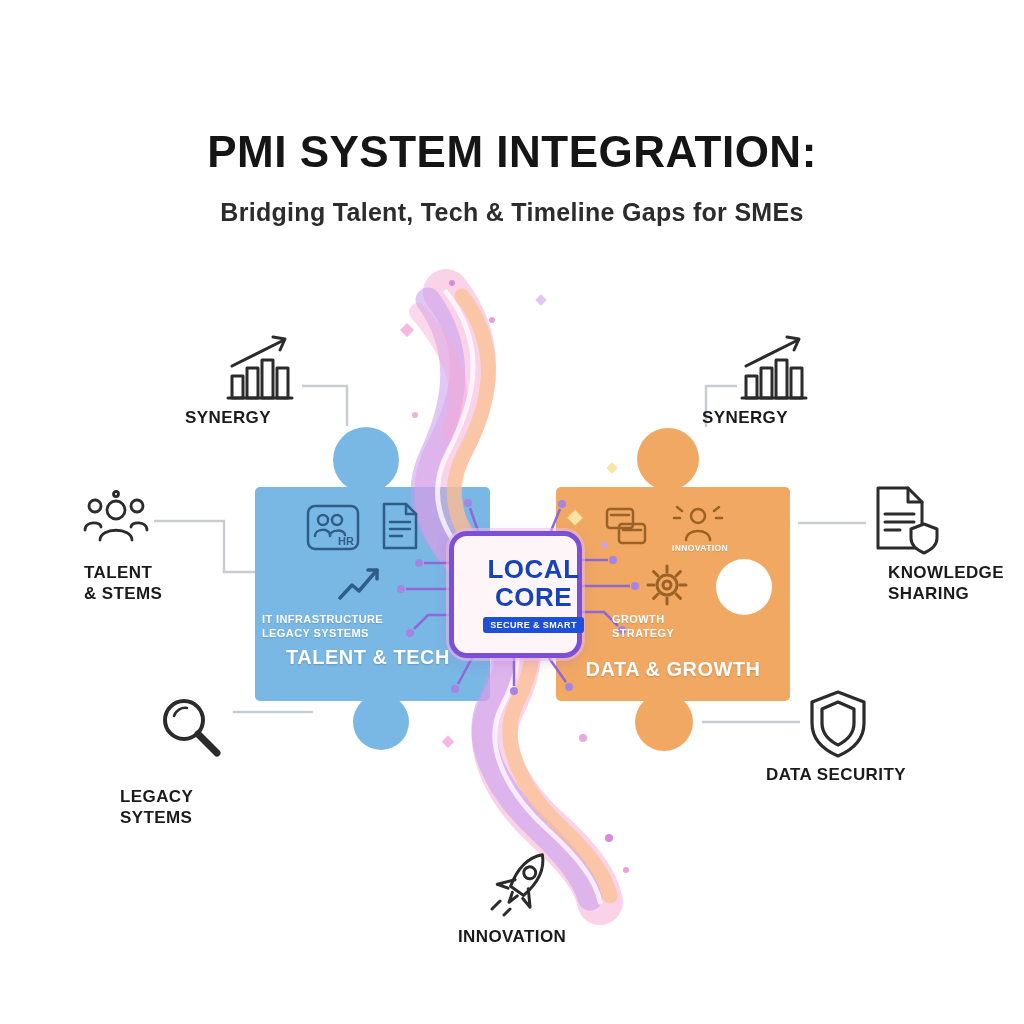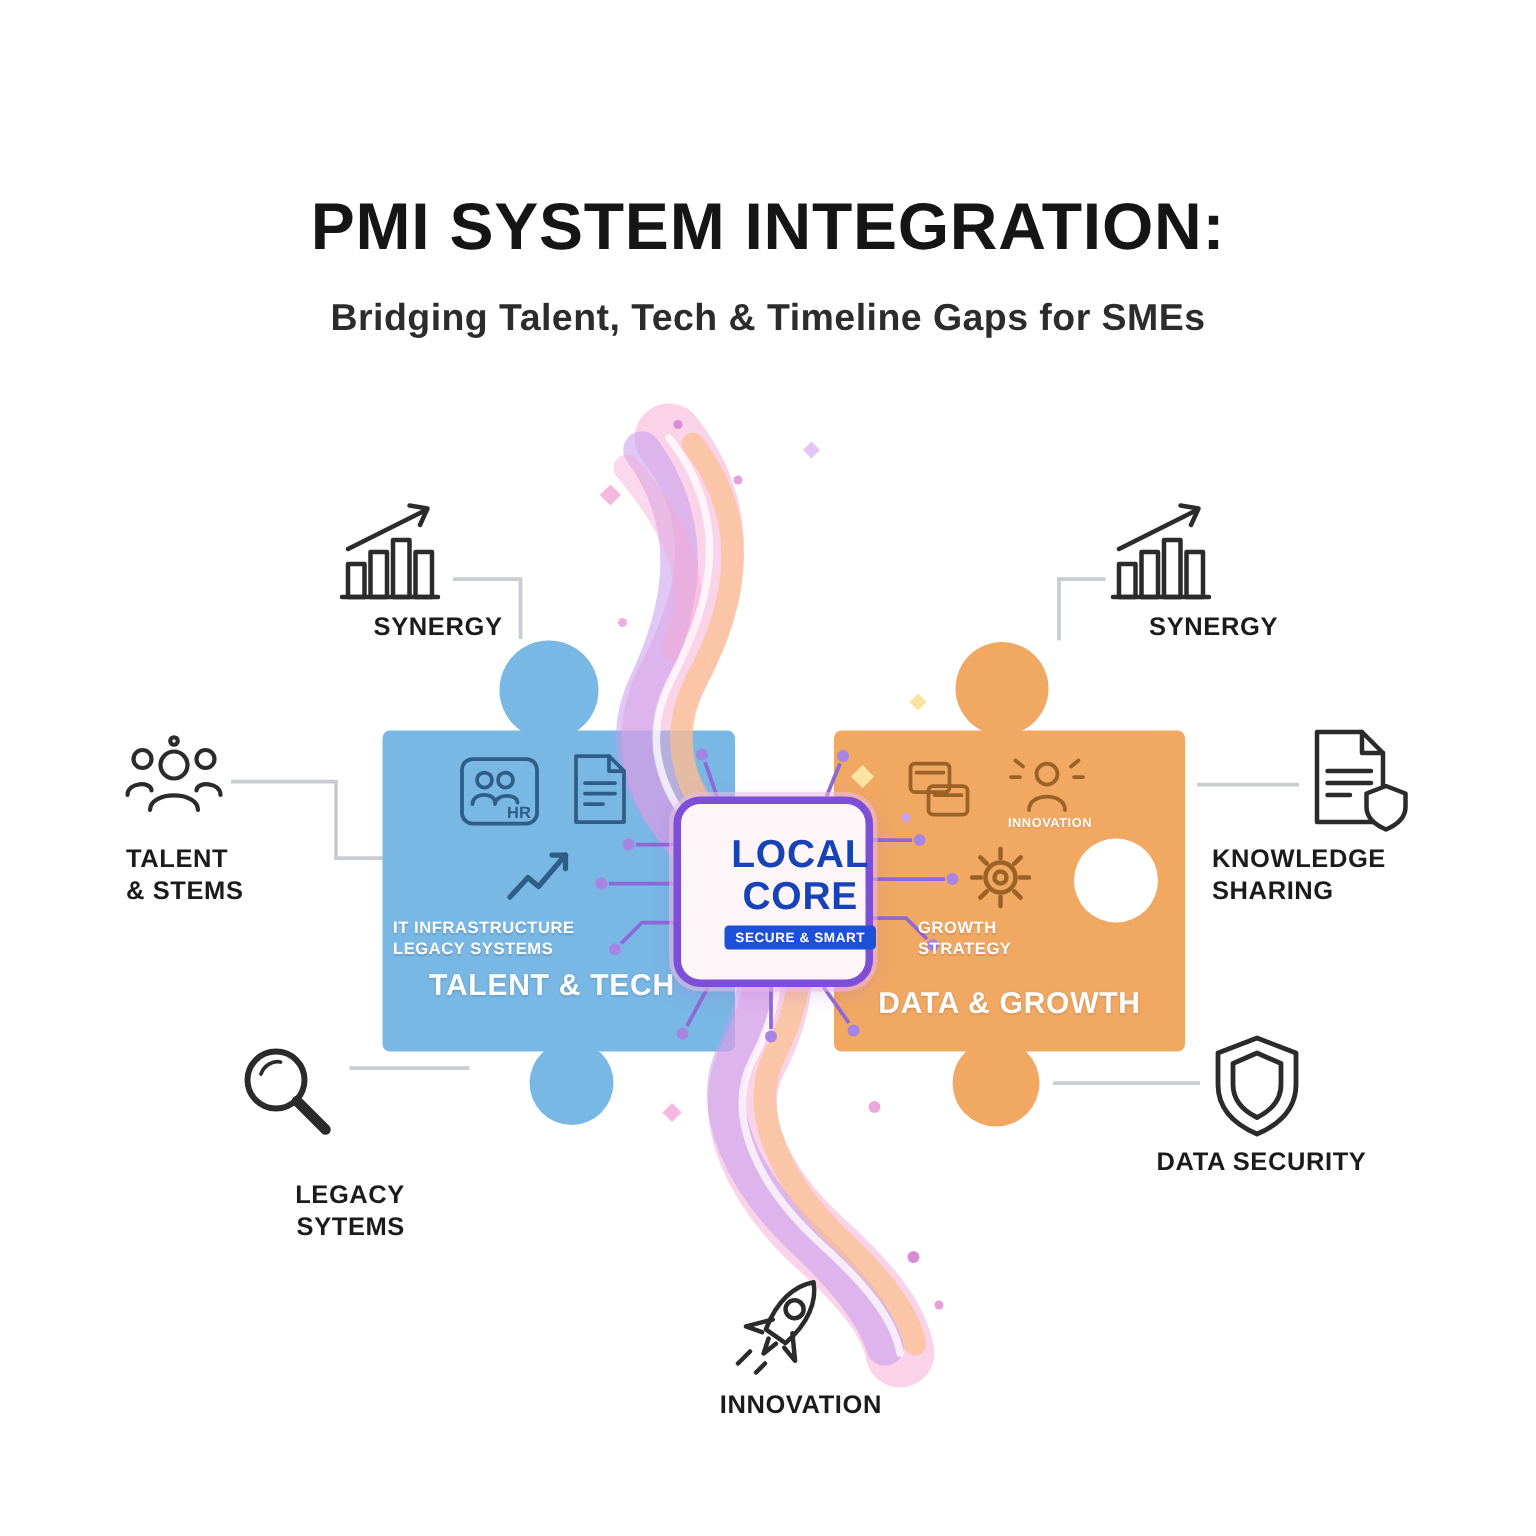--- a/index.html
+++ b/index.html
@@ -6,21 +6,21 @@
   .canvas{position:relative;width:1024px;height:1024px;background:#ffffff;
           font-family:"Liberation Sans",sans-serif;overflow:hidden;}
   .title{position:absolute;top:82px;left:0;width:1024px;text-align:center;
          font-weight:800;font-size:44px;color:#151515;letter-spacing:.5px;line-height:1.16;margin-top:44px;}
   .subtitle{position:absolute;top:198px;left:0;width:1024px;text-align:center;
             font-size:25px;font-weight:600;color:#2c2c2c;letter-spacing:.3px;}
   .diagram-svg{position:absolute;left:0;top:0;z-index:1;}
   .icon{position:absolute;z-index:3;}
   .callout{position:absolute;font-weight:800;color:#1b1b1b;font-size:17px;
            letter-spacing:.4px;z-index:3;line-height:1.25;}
-  .center{text-align:right;}
+  .center{text-align:left;}
   .core-box{position:absolute;left:449px;top:531px;width:133px;height:127px;
             border:5px solid #7C4FD6;border-radius:18px;background:#FEF5F8;
             box-shadow:0 0 0 3px rgba(236,190,228,.55),0 4px 14px rgba(150,90,200,.25);
             display:flex;flex-direction:column;align-items:center;justify-content:center;
             z-index:5;box-sizing:border-box;padding-left:36px;}
   .core-line{font-size:26px;font-weight:800;color:#1743B8;line-height:1.04;letter-spacing:.5px;}
   .core-badge{margin-top:6px;background:#1D4FD7;color:#fff;font-size:9px;font-weight:700;
               padding:3px 7px;border-radius:3px;letter-spacing:.4px;white-space:nowrap;}
   .puzzle-caption{position:absolute;text-align:center;color:#fff;font-weight:800;font-size:20px;
                   letter-spacing:.5px;text-shadow:0 1px 2px rgba(0,0,0,.18);z-index:4;}
@@ -224,21 +224,21 @@
     </g>
     <path d="M14,58 L6,66 M24,66 L18,72"></path>
   </svg>
 
   <div class="callout center" style="left:185px;top:407px;width:150px;">SYNERGY</div>
   <div class="callout center" style="left:702px;top:407px;width:150px;">SYNERGY</div>
   <div class="callout" style="left:84px;top:562px;width:130px;">
     <div>TALENT</div>
     <div>&amp; STEMS</div>
   </div>
-  <div class="callout" style="left:808px;top:562px;width:130px;">
+  <div class="callout" style="left:888px;top:562px;width:130px;">
     <div>KNOWLEDGE</div>
     <div>SHARING</div>
   </div>
   <div class="callout center" style="left:120px;top:770px;width:150px;margin-top:16px;">LEGACY SYTEMS</div>
   <div class="callout center" style="left:766px;top:764px;width:145px;">DATA SECURITY</div>
   <div class="callout center" style="left:458px;top:926px;width:130px;">INNOVATION</div>
 
 </div>
 
 </body></html>

